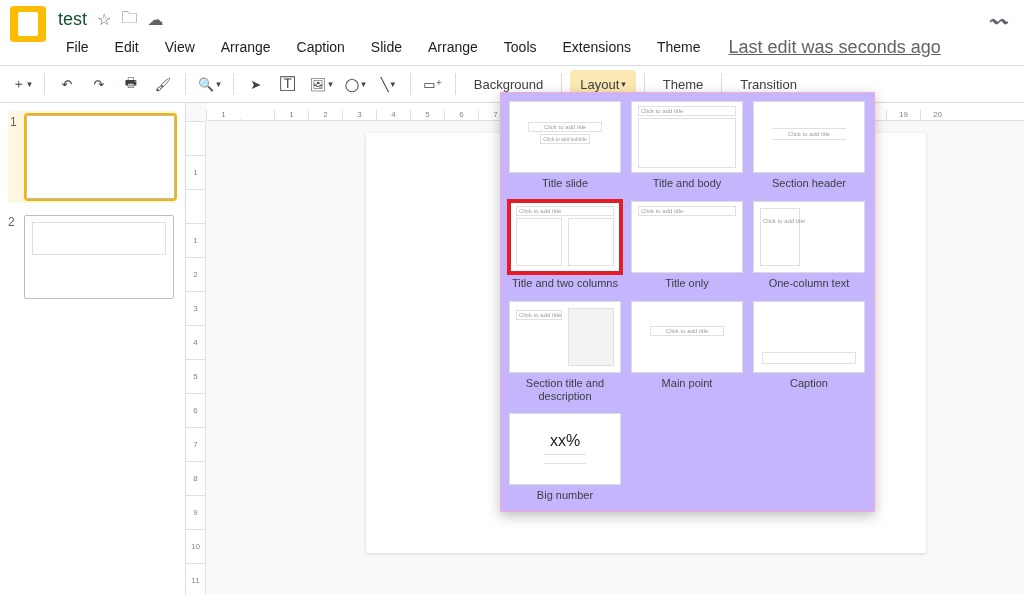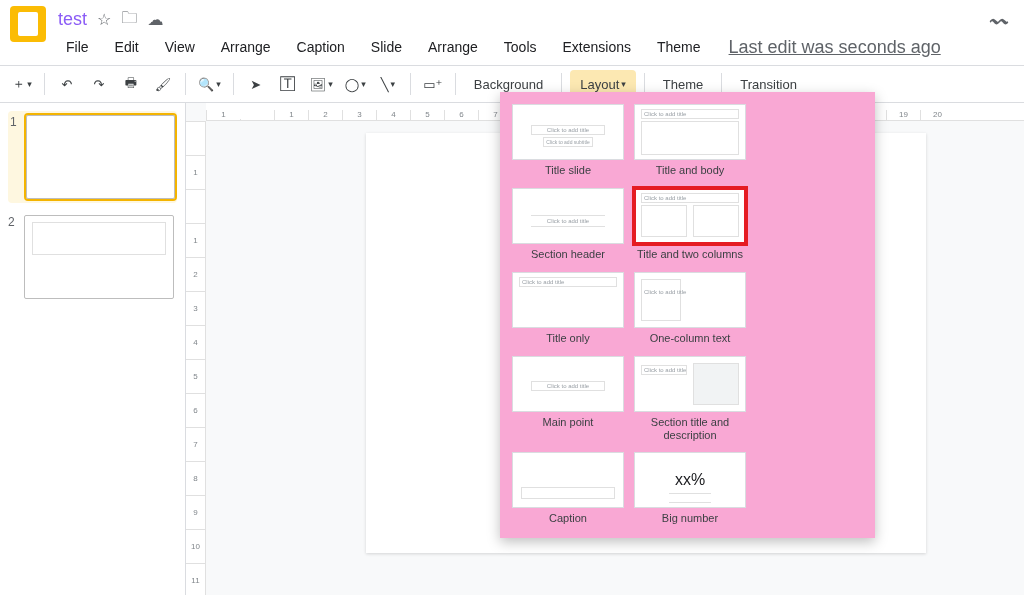--- a/index.html
+++ b/index.html
@@ -3,21 +3,21 @@
 <meta charset="utf-8">
 <style>
   * { box-sizing: border-box; margin: 0; padding: 0; font-family: Arial, sans-serif; }
   body { width: 1024px; height: 608px; overflow: hidden; background: #fff; color: #3c4043; }
 
   
   .titlebar { display: flex; align-items: flex-start; padding: 6px 10px 0 10px; }
   .app-logo { width: 36px; height: 36px; background: #fbbc04; border-radius: 4px; margin-right: 12px; display:flex; align-items:center; justify-content:center; }
   .app-logo::after{content:""; width:20px; height:24px; background:#fff; border-radius:2px;}
   .docname-row { display:flex; align-items:center; gap:10px; }
-  .docname { font-size: 18px; color:#8b5cf6; }
+  .docname { font-size: 18px; color:#14532d; }
   .title-icon { color:#5f6368; font-size:16px; }
   .title-right { margin-left:auto; display:flex; align-items:center; gap:14px; padding-right:6px;}
   .activity-icon { font-size:18px; color:#5f6368;}
 
   
   .menubar { display:flex; gap:10px; padding: 2px 0 6px 58px; font-size:14px; color:#202124; align-items:center;}
   .menu-item { padding:4px 8px; border-radius:4px; cursor:default; }
   .last-edit { color:#5f6368; text-decoration:underline; font-size:18px; margin-left:10px;}
 
   
@@ -39,24 +39,24 @@
   .thumb-inner { width:90%; height:40%; margin:6px auto 0; border:1px solid #e0e0e0;}
 
   .canvas-area { flex:1; position:relative; background:#f8f9fa; }
   .ruler-h { position:absolute; top:0; left:20px; right:0; height:18px; background:#fff; border-bottom:1px solid #e0e0e0; font-size:8px; color:#80868b; display:flex; align-items:flex-end; overflow:hidden;}
   .ruler-v { position:absolute; top:18px; left:0; width:20px; bottom:0; background:#fff; border-right:1px solid #e0e0e0; font-size:8px; color:#80868b; display:flex; flex-direction:column; overflow:hidden;}
   .tick-h { flex:0 0 34px; text-align:center; border-left:1px solid #e0e0e0; padding-bottom:1px;}
   .tick-v { flex:0 0 34px; display:flex; align-items:center; justify-content:center; border-top:1px solid #e0e0e0;}
   .slide-canvas { position:absolute; left:180px; top:30px; width:560px; height:420px; background:#fff; box-shadow:0 1px 3px rgba(0,0,0,.15); }
 
   
-  .layout-popup { position:absolute; left:500px; top:92px; width:375px; background:#f9a8d4; border:4px solid #f9a8d4; box-shadow:0 4px 12px rgba(0,0,0,.25); padding:8px; z-index:10;}
+  .layout-popup { position:absolute; left:500px; top:92px; width:375px; background:#c4b5fd; border:1px solid #f9a8d4; box-shadow:0 4px 12px rgba(0,0,0,.25); padding:8px; z-index:10;}
   .layout-grid { display:flex; flex-wrap:wrap; gap:10px;}
   .layout-cell { width:112px; display:flex; flex-direction:column; align-items:center; }
-  .layout-preview { width:112px; height:56px; border:1px solid #dadce0; background:#fff; position:relative;}
+  .layout-preview { width:112px; height:72px; border:1px solid #dadce0; background:#fff; position:relative;}
   .layout-preview.selected-red { outline:4px solid #e51c23; outline-offset:-2px;}
   .layout-preview.selected-dark { border:2px solid #5f6368;}
   .layout-label { font-size:11px; color:#3c4043; margin-top:4px; text-align:center; line-height:1.2; min-height:14px;}
   .pv-txt { position:absolute; font-size:6px; color:#9aa0a6; border:1px solid #e0e0e0; padding:1px 2px; white-space:nowrap; overflow:hidden;}
   .pv-title-c { left:18px; right:18px; top:20px; text-align:center;}
   .pv-sub-c { left:30px; right:30px; top:32px; font-size:5px; text-align:center;}
   .pv-title-top { left:6px; right:6px; top:4px;}
   .pv-body { left:6px; right:6px; top:16px; bottom:4px; border:1px solid #e0e0e0;}
   .pv-half-l { position:absolute; left:6px; top:16px; width:46px; bottom:6px; border:1px solid #e0e0e0;}
   .pv-half-r { position:absolute; right:6px; top:16px; width:46px; bottom:6px; border:1px solid #e0e0e0;}
@@ -232,33 +232,33 @@
       <div class="layout-preview">
         <div class="pv-narrow">
           <span class="pv-txt" style="position:static;border:none;">Click to add title</span>
         </div>
       </div>
       <div class="layout-label">One-column text</div>
     </div>
 
     <div class="layout-cell">
       <div class="layout-preview">
-        <div class="pv-txt pv-mid">Click to add title</div>
-      </div>
-      <div class="layout-label">Main point</div>
-    </div>
-    <div class="layout-cell">
-      <div class="layout-preview">
         <div class="pv-txt" style="left:6px; top:8px; width:46px;">Click to add title</div>
         <div class="pv-sec-r"></div>
       </div>
       <div class="layout-label">Section title and description</div>
     </div>
     <div class="layout-cell">
       <div class="layout-preview">
+        <div class="pv-txt pv-mid">Click to add title</div>
+      </div>
+      <div class="layout-label">Main point</div>
+    </div>
+    <div class="layout-cell">
+      <div class="layout-preview">
         <div class="pv-cap"></div>
       </div>
       <div class="layout-label">Caption</div>
     </div>
 
     <div class="layout-cell">
       <div class="layout-preview">
         <div class="pv-big">xx%</div>
         <div class="pv-big-sub">&nbsp;</div>
       </div>

